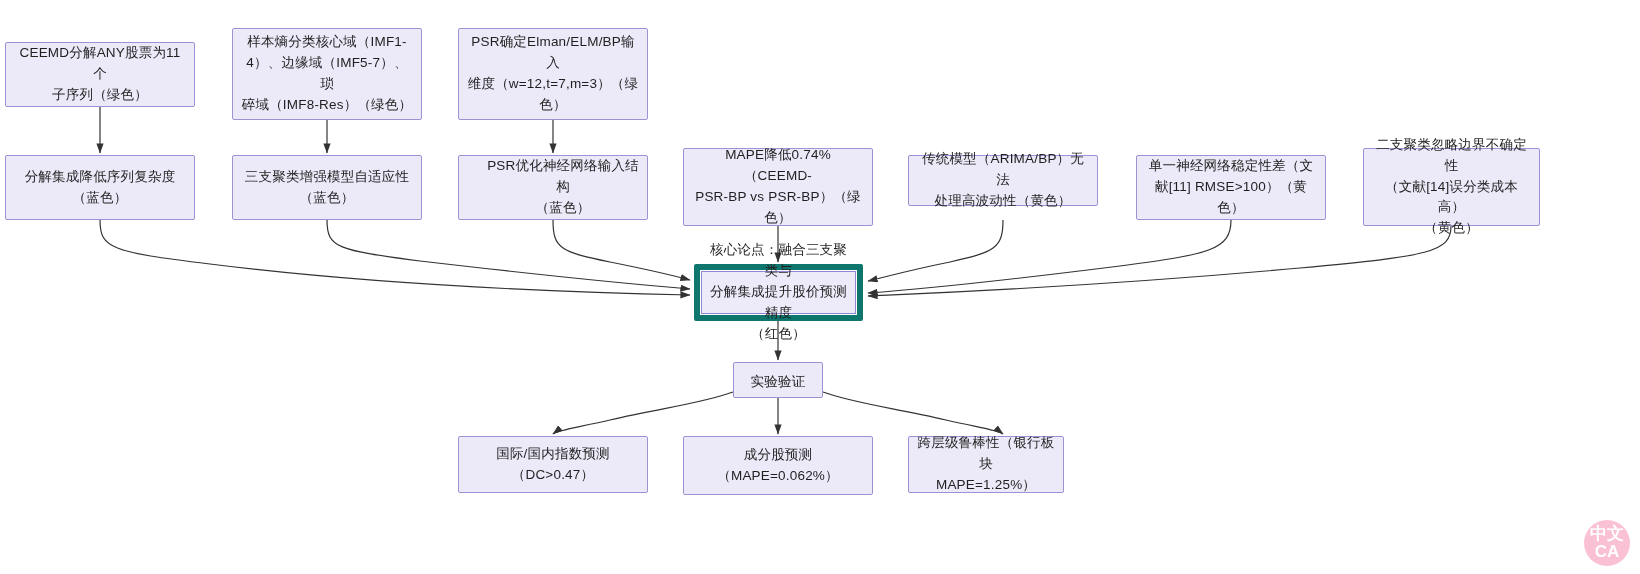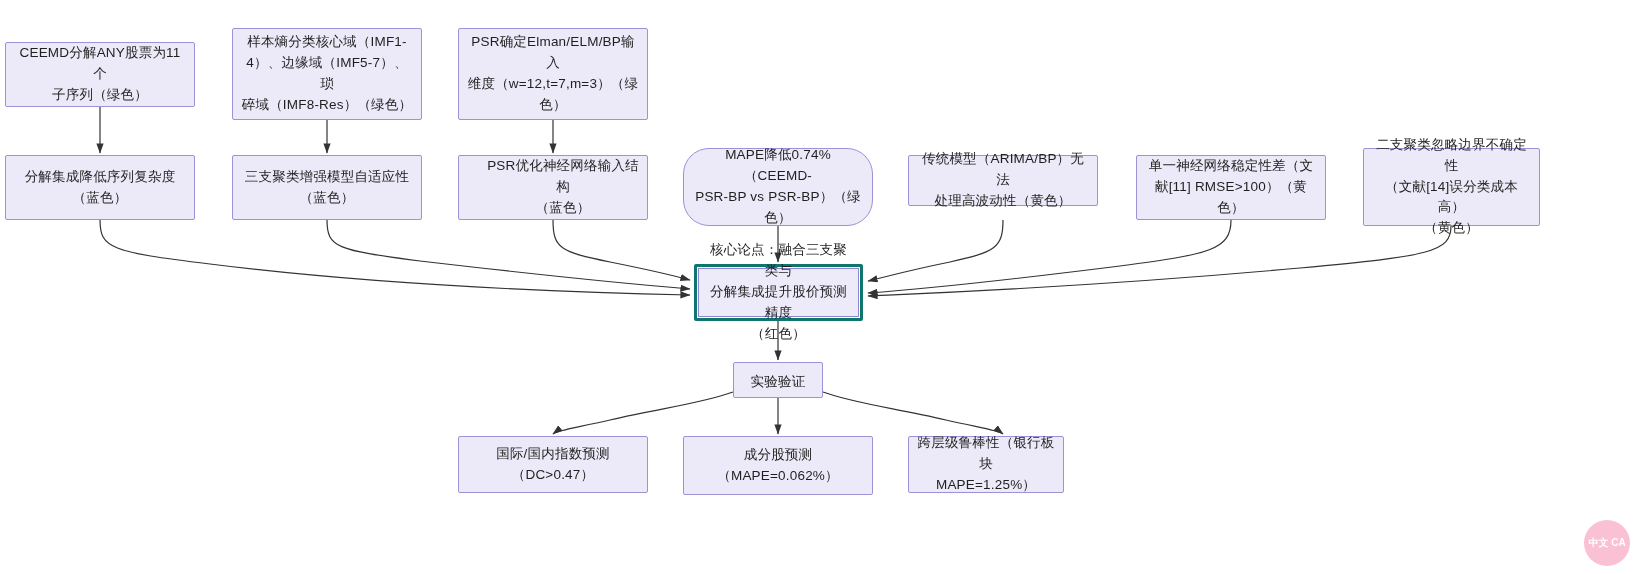--- a/index.html
+++ b/index.html
@@ -35,21 +35,21 @@
     align-items: center;
     justify-content: center;
     text-align: center;
     color: #1f1f1f;
     font-size: 13.5px;
     line-height: 1.55;
     padding: 4px 8px;
     letter-spacing: 0.2px;
   }
   .node.core {
-    border: 3px solid #0f766e;
+    border: 6px solid #0f766e;
     box-shadow: inset 0 0 0 1px #ffffff, inset 0 0 0 2px #8F87D0;
     background: #EDEBF9;
   }
   .node .txt {
     display: block;
     width: 100%;
     white-space: pre-line;
   }
   .watermark {
     position: absolute;
@@ -57,21 +57,21 @@
     bottom: 8px;
     width: 46px;
     height: 46px;
     border-radius: 50%;
     background: #F9A8C4;
     opacity: 0.72;
     display: flex;
     align-items: center;
     justify-content: center;
     color: #ffffff;
-    font-size: 10px;
+    font-size: 17px;
     line-height: 1.05;
     font-weight: bold;
     text-align: center;
     letter-spacing: 0;
   }
 </style>
 </head>
 <body>
 
 <div id="canvas">
@@ -125,21 +125,21 @@
 （蓝色）</span>
   </div>
   <div class="node" style="left:232px; top:155px; width:190px; height:65px;">
     <span class="txt">三支聚类增强模型自适应性
 （蓝色）</span>
   </div>
   <div class="node" style="left:458px; top:155px; width:190px; height:65px;padding-left:28px;">
     <span class="txt">PSR优化神经网络输入结构
 （蓝色）</span>
   </div>
-  <div class="node" style="left:683px; top:148px; width:190px; height:78px;border-radius:26px;">
+  <div class="node" style="left:683px; top:148px; width:190px; height:78px;">
     <span class="txt">MAPE降低0.74%（CEEMD-
 PSR-BP vs PSR-BP）（绿
 色）</span>
   </div>
   <div class="node" style="left:908px; top:155px; width:190px; height:51px;">
     <span class="txt">传统模型（ARIMA/BP）无法
 处理高波动性（黄色）</span>
   </div>
   <div class="node" style="left:1136px; top:155px; width:190px; height:65px;">
     <span class="txt">单一神经网络稳定性差（文

